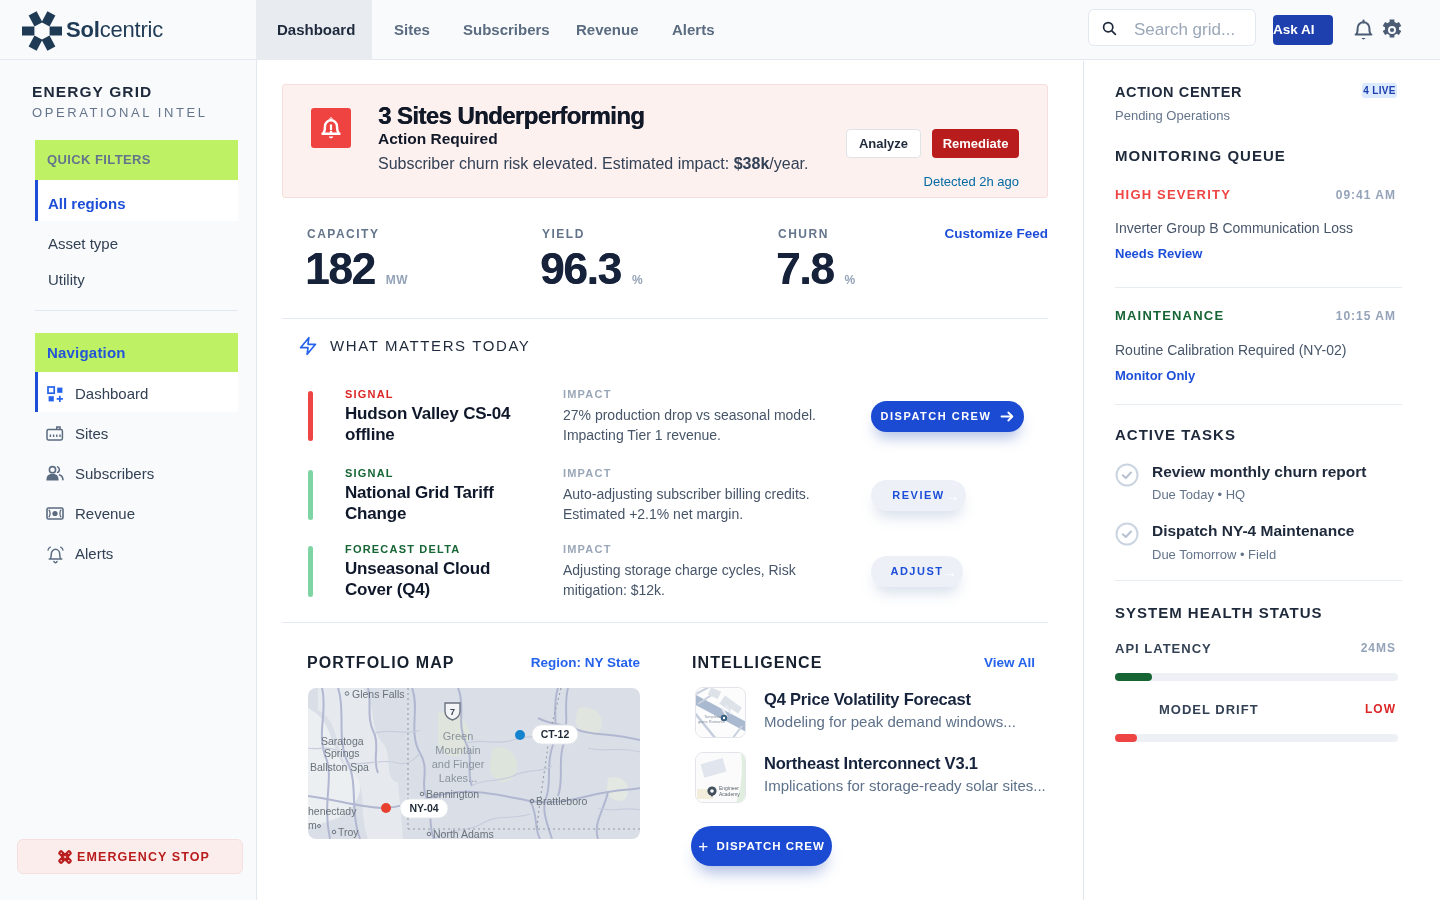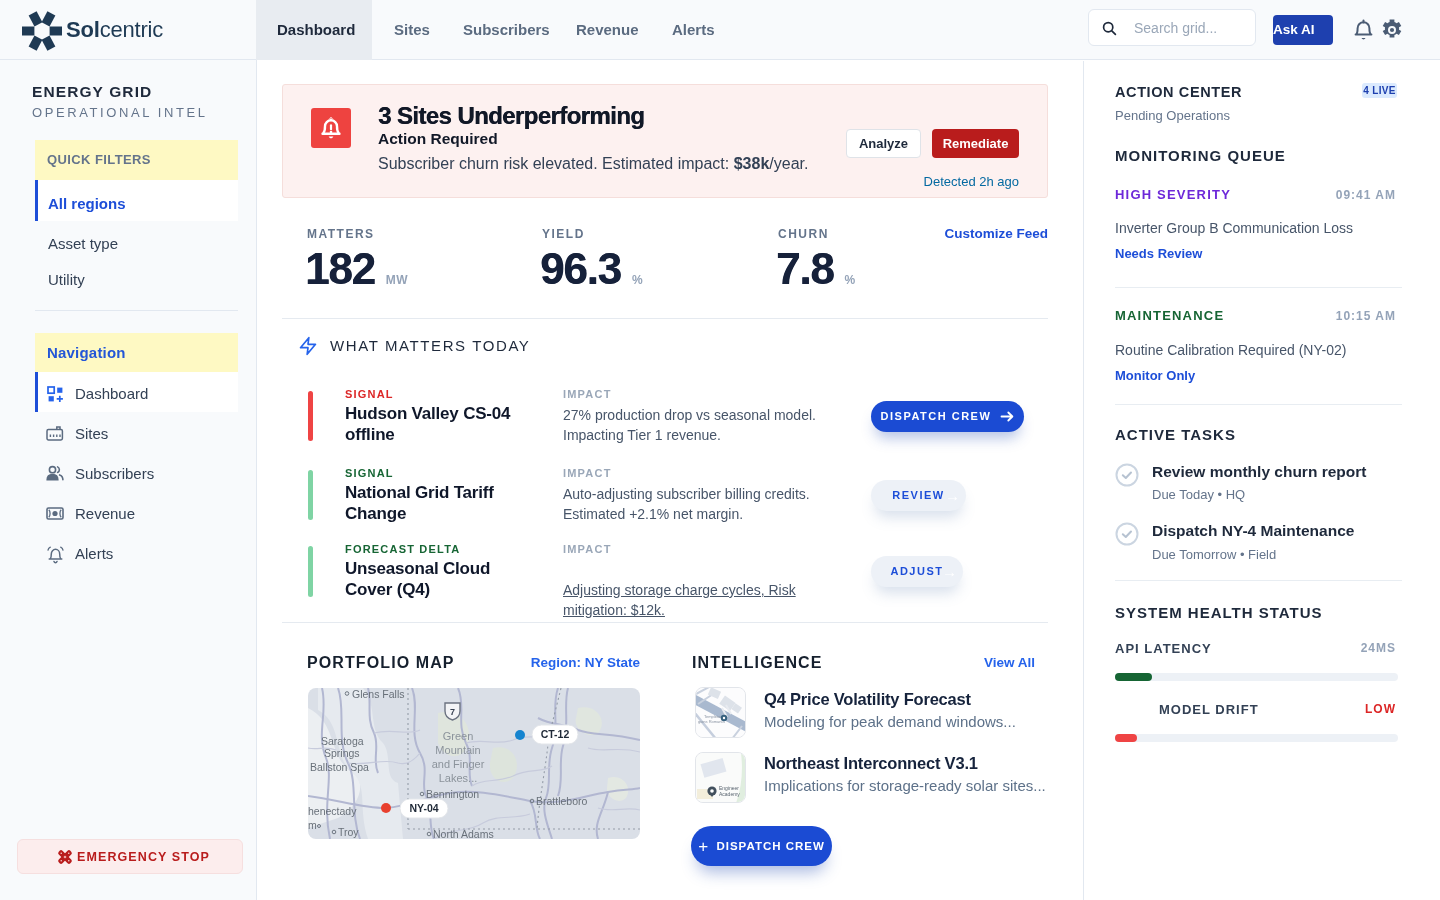--- a/index.html
+++ b/index.html
@@ -12,32 +12,32 @@
 #topnav { position:absolute; left:0; top:0; width:1440px; height:60px;
   background:#f8fafc; border-bottom:1px solid #e2e8f0; z-index:5; }
 #tab-active { position:absolute; left:256px; top:0; width:116px; height:60px; background:#e8ecf1; }
 .navtab { position:absolute; top:0; height:60px; line-height:60px; font-size:15px; color:#5b6b80; font-weight:bold; }
 .navtab.act { color:#1e293b; }
 #logo { position:absolute; left:22px; top:11px; }
 #logoname { position:absolute; left:66px; top:17px; font-size:22px; color:#1e3a54; font-weight:bold; letter-spacing:-0.2px;}
 #logoname span { font-weight:normal; }
 #search { position:absolute; left:1088px; top:9px; width:168px; height:37px; background:#fff;
   border:1px solid #e2e8f0; border-radius:6px; }
-#search .ph { position:absolute; left:45px; top:10px; font-size:14px; color:#9aa7b8; }
+#search .ph { position:absolute; left:45px; top:10px; font-size:17px; color:#9aa7b8; }
 #askai { position:absolute; left:1273px; top:15px; width:60px; height:30px; background:#1e40af;
   border-radius:4px; color:#fff; font-size:13.5px; font-weight:bold; text-align:left; line-height:30px; }
 
 
 #sidebar { position:absolute; left:0; top:60px; width:257px; height:840px;
   background:#f8fafc; border-right:1px solid #e2e8f0; }
 .sb-h1 { position:absolute; left:32px; top:23px; font-size:15.5px; font-weight:bold;
   letter-spacing:1.1px; color:#1e293b; }
 .sb-h2 { position:absolute; left:32px; top:45px; font-size:13px; letter-spacing:2.6px; color:#64748b; }
 .sb-block { position:absolute; left:35px; width:203px; }
-.sb-head { height:40px; background:#fef9c3; font-size:13px; font-weight:bold; letter-spacing:0.4px;
+.sb-head { height:40px; background:#bef264; font-size:13px; font-weight:bold; letter-spacing:0.4px;
   color:#64748b; line-height:40px; padding-left:12px; }
 .sb-head.blue { color:#2356d7; font-size:15px; letter-spacing:0.2px; height:39px; line-height:39px;}
 .sb-active { background:#fff; border-left:3px solid #1d4ed8; }
 .sb-item { font-size:15px; color:#334155; }
 .sb-divider { position:absolute; left:35px; width:203px; border-top:1px solid #e2e8f0; }
 #estop { position:absolute; left:17px; top:779px; width:226px; height:35px; background:#fceded;
   border:1px solid #f6dfdf; border-radius:6px; color:#b91c1c; font-weight:bold; font-size:12.5px;
   letter-spacing:1.1px; line-height:33px; }
 
 
@@ -219,21 +219,21 @@
         <circle cx="12" cy="17" r="1.3" fill="#fff"></circle>
       </svg>
     </div>
     <h1>3 Sites Underperforming</h1>
     <h2>Action Required</h2>
     <div class="body">Subscriber churn risk elevated. Estimated impact: <b>$38k</b>/year.</div>
     <div id="btn-analyze">Analyze</div>
     <div id="btn-remediate">Remediate</div>
     <div id="detected">Detected 2h ago</div>
   </div>
-  <div class="stat-label" style="left:49px;">MATTERS</div>
+  <div class="stat-label" style="left:49px;">CAPACITY</div>
   <div class="stat-num" style="left:47px;">182 <span class="stat-unit">MW</span></div>
   <div class="stat-label" style="left:284px;">YIELD</div>
   <div class="stat-num" style="left:282px;">96.3 <span class="stat-unit">%</span></div>
   <div class="stat-label" style="left:520px;">CHURN</div>
   <div class="stat-num" style="left:518px;">7.8 <span class="stat-unit">%</span></div>
   <div id="customize">Customize Feed</div>
 
   <div id="divider1"></div>
   <svg class="abs" style="left:40px; top:274px;" width="20" height="22" viewBox="0 0 24 24">
     <path d="M13 2 L3 14 h9 l-1 8 10-12 h-9 l1-8 z" fill="none" stroke="#2563eb" stroke-width="2" stroke-linecap="round" stroke-linejoin="round"></path>
@@ -253,21 +253,21 @@
   <div class="wmt-tag" style="top:406px; color:#166534;">SIGNAL</div>
   <div class="wmt-title" style="top:421px;">National Grid Tariff Change</div>
   <div class="wmt-imp" style="top:406px;">IMPACT</div>
   <div class="wmt-text" style="top:423px;">Auto-adjusting subscriber billing credits. Estimated +2.1% net margin.</div>
   <div class="pill-light" style="top:419px; width:95px; line-height:31px;">REVIEW<span style="position:absolute; right:6px; top:0; color:#fff; font-weight:normal; font-size:15px; letter-spacing:0;">→</span></div>
 
   <div class="wmt-bar" style="top:485px; height:51px; background:#7fd4a4;"></div>
   <div class="wmt-tag" style="top:482px; color:#166534;">FORECAST DELTA</div>
   <div class="wmt-title" style="top:497px;">Unseasonal Cloud Cover (Q4)</div>
   <div class="wmt-imp" style="top:482px;">IMPACT</div>
-  <div class="wmt-text" style="top:519px;text-decoration:underline;">Adjusting storage charge cycles, Risk mitigation: $12k.</div>
+  <div class="wmt-text" style="top:499px;">Adjusting storage charge cycles, Risk mitigation: $12k.</div>
   <div class="pill-light" style="top:495px; width:92px; line-height:31px;">ADJUST<span style="position:absolute; right:6px; top:0; color:#fff; font-weight:normal; font-size:15px; letter-spacing:0;">→</span></div>
 
   <div id="divider2"></div>
   <div class="sec-head" style="left:49px; top:593px;">PORTFOLIO MAP</div>
   <div class="sec-link" style="left:232px; top:594px; width:150px; text-align:right;">Region: NY State</div>
   <div id="map">
   <svg width="332" height="151" viewBox="0 0 332 151" font-family="Liberation Sans, sans-serif">
     <rect width="332" height="151" fill="#dadfe7"></rect>
     <path d="M0 20 C30 35 20 70 45 85 C60 95 50 120 30 130 L0 140 Z" fill="#eceff2"></path>
     <path d="M55 0 C70 20 60 40 75 55 C85 68 75 90 90 95 L95 151 L60 151 C50 120 60 100 45 85 C25 70 35 35 10 22 L10 0 Z" fill="#e6eaef"></path>
@@ -380,21 +380,21 @@
   <div class="isub" style="top:716px;">Implications for storage-ready solar sites...</div>
   <div id="btn-dispatch2"><span style="font-size:17px; font-weight:normal; vertical-align:-2px; letter-spacing:0;">+</span>&nbsp;&nbsp;DISPATCH CREW</div>
 </div>
 
 <div id="rpanel">
   <div class="rp rp-h" style="top:23px; font-size:14.5px; letter-spacing:0.6px;">ACTION CENTER</div>
   <div id="badge-live">4 LIVE</div>
   <div class="rp rp-body" style="top:47px; color:#64748b; font-size:13px;">Pending Operations</div>
   <div class="rp rp-h" style="top:86px;">MONITORING QUEUE</div>
 
-  <div class="rp" style="top:126px; font-size:13px; font-weight:bold; letter-spacing:1.2px; color:#6d28d9;">HIGH SEVERITY</div>
+  <div class="rp" style="top:126px; font-size:13px; font-weight:bold; letter-spacing:1.2px; color:#ef4444;">HIGH SEVERITY</div>
   <div class="rp-time" style="top:127px;">09:41 AM</div>
   <div class="rp rp-body" style="top:159px;">Inverter Group B Communication Loss</div>
   <div class="rp rp-link" style="top:185px;">Needs Review</div>
   <div class="rp-div" style="top:226px;"></div>
 
   <div class="rp" style="top:247px; font-size:13px; font-weight:bold; letter-spacing:1.2px; color:#166534;">MAINTENANCE</div>
   <div class="rp-time" style="top:248px;">10:15 AM</div>
   <div class="rp rp-body" style="top:281px;">Routine Calibration Required (NY-02)</div>
   <div class="rp rp-link" style="top:307px;">Monitor Only</div>
   <div class="rp-div" style="top:343px;"></div>

